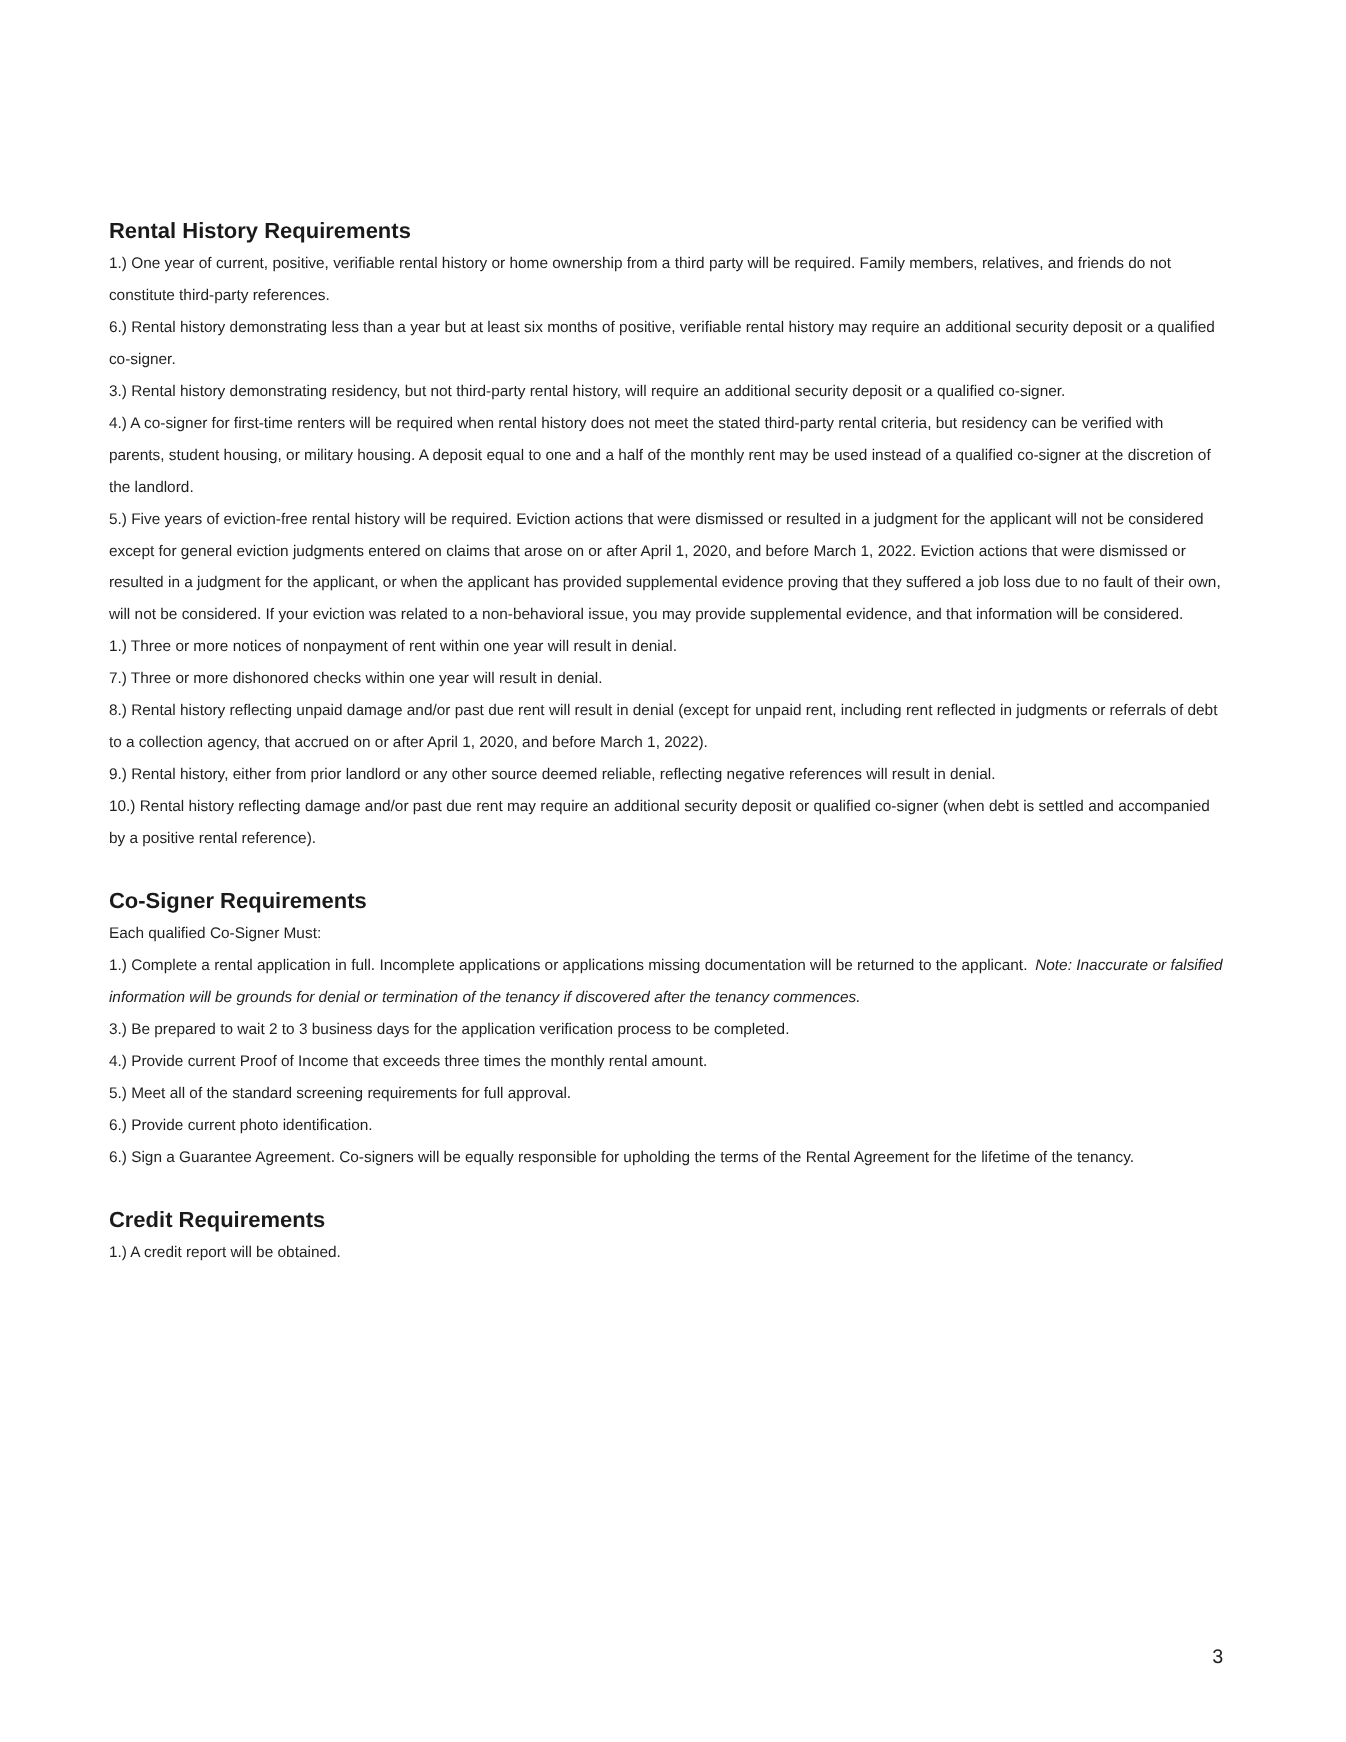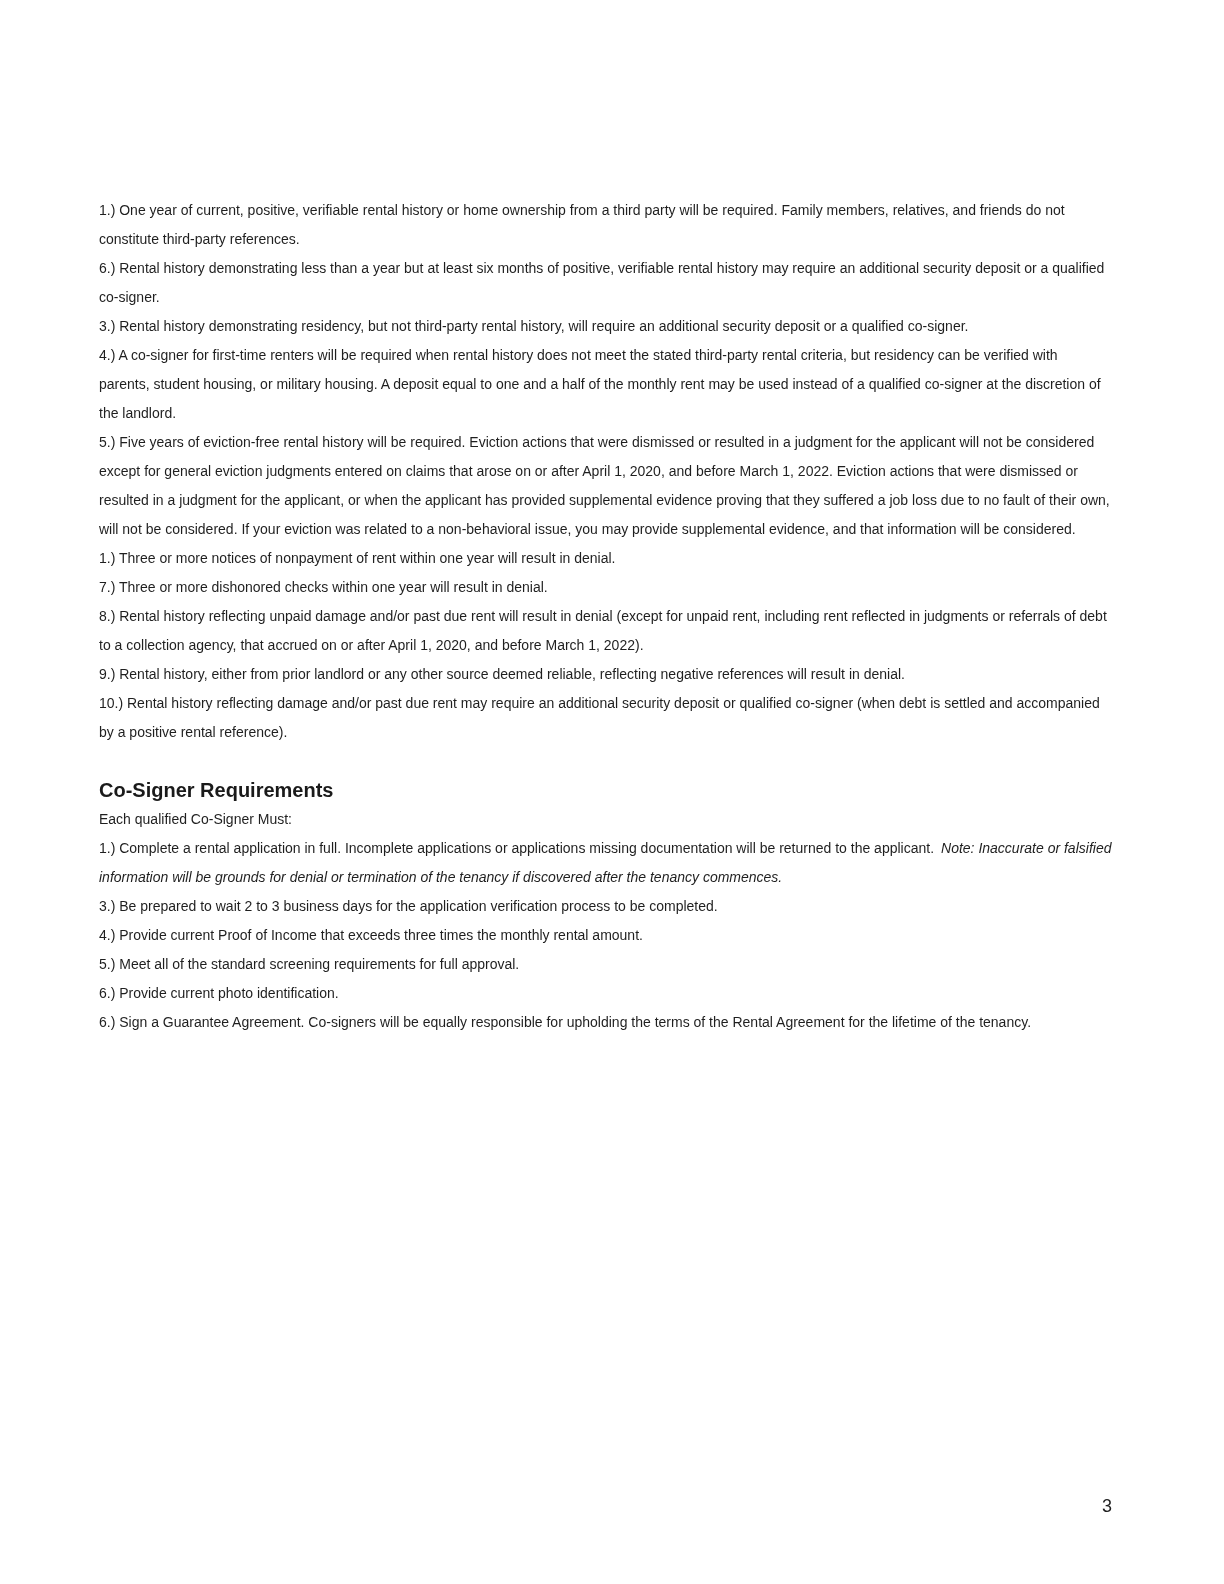--- a/index.html
+++ b/index.html
@@ -54,20 +54,21 @@
     color: #1f1f1f;
   }
 </style>
 </head>
 <body>
 
 <div class="page">
   <main class="content">
 
     <section class="section">
+      <h2 class="heading">Rental History Requirements</h2>
       <p class="item">1.) One year of current, positive, verifiable rental history or home ownership from a third party will be required. Family members, relatives, and friends do not constitute third-party references.</p>
       <p class="item">6.) Rental history demonstrating less than a year but at least six months of positive, verifiable rental history may require an additional security deposit or a qualified co-signer.</p>
       <p class="item">3.) Rental history demonstrating residency, but not third-party rental history, will require an additional security deposit or a qualified co-signer.</p>
       <p class="item">4.) A co-signer for first-time renters will be required when rental history does not meet the stated third-party rental criteria, but residency can be verified with parents, student housing, or military housing. A deposit equal to one and a half of the monthly rent may be used instead of a qualified co-signer at the discretion of the landlord.</p>
       <p class="item">5.) Five years of eviction-free rental history will be required. Eviction actions that were dismissed or resulted in a judgment for the applicant will not be considered except for general eviction judgments entered on claims that arose on or after April 1, 2020, and before March 1, 2022. Eviction actions that were dismissed or resulted in a judgment for the applicant, or when the applicant has provided supplemental evidence proving that they suffered a job loss due to no fault of their own, will not be considered. If your eviction was related to a non-behavioral issue, you may provide supplemental evidence, and that information will be considered.</p>
       <p class="item">1.) Three or more notices of nonpayment of rent within one year will result in denial.</p>
       <p class="item">7.) Three or more dishonored checks within one year will result in denial.</p>
       <p class="item">8.) Rental history reflecting unpaid damage and/or past due rent will result in denial (except for unpaid rent, including rent reflected in judgments or referrals of debt to a collection agency, that accrued on or after April 1, 2020, and before March 1, 2022).</p>
       <p class="item">9.) Rental history, either from prior landlord or any other source deemed reliable, reflecting negative references will result in denial.</p>
       <p class="item">10.) Rental history reflecting damage and/or past due rent may require an additional security deposit or qualified co-signer (when debt is settled and accompanied by a positive rental reference).</p>
@@ -77,17 +78,21 @@
       <h2 class="heading">Co-Signer Requirements</h2>
       <p class="item">Each qualified Co-Signer Must:</p>
       <p class="item"><span>1.) Complete a rental application in full. Incomplete applications or applications missing documentation will be returned to the applicant.</span><em class="note">Note: Inaccurate or falsified information will be grounds for denial or termination of the tenancy if discovered after the tenancy commences.</em></p>
       <p class="item">3.) Be prepared to wait 2 to 3 business days for the application verification process to be completed.</p>
       <p class="item">4.) Provide current Proof of Income that exceeds three times the monthly rental amount.</p>
       <p class="item">5.) Meet all of the standard screening requirements for full approval.</p>
       <p class="item">6.) Provide current photo identification.</p>
       <p class="item">6.) Sign a Guarantee Agreement. Co-signers will be equally responsible for upholding the terms of the Rental Agreement for the lifetime of the tenancy.</p>
     </section>
 
+    <section class="section">
+      <h2 class="heading">Credit Requirements</h2>
+      <p class="item">1.) A credit report will be obtained.</p>
+    </section>
 
   </main>
 
   <div class="page-number">3</div>
 </div>
 
 </body></html>

